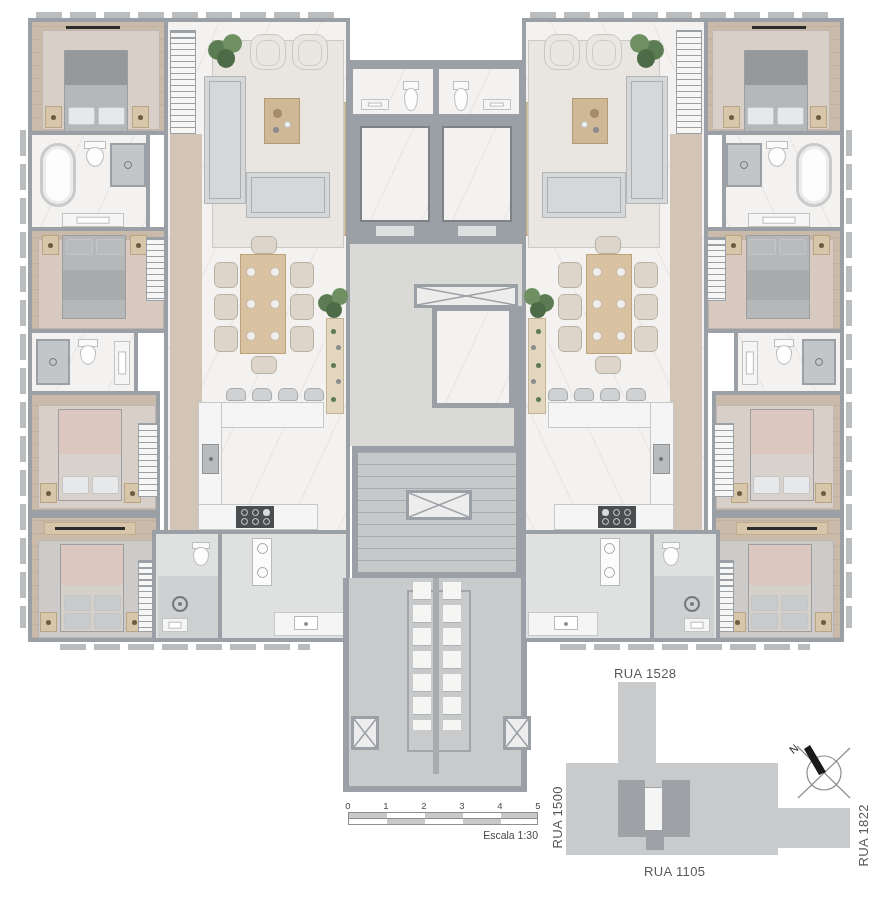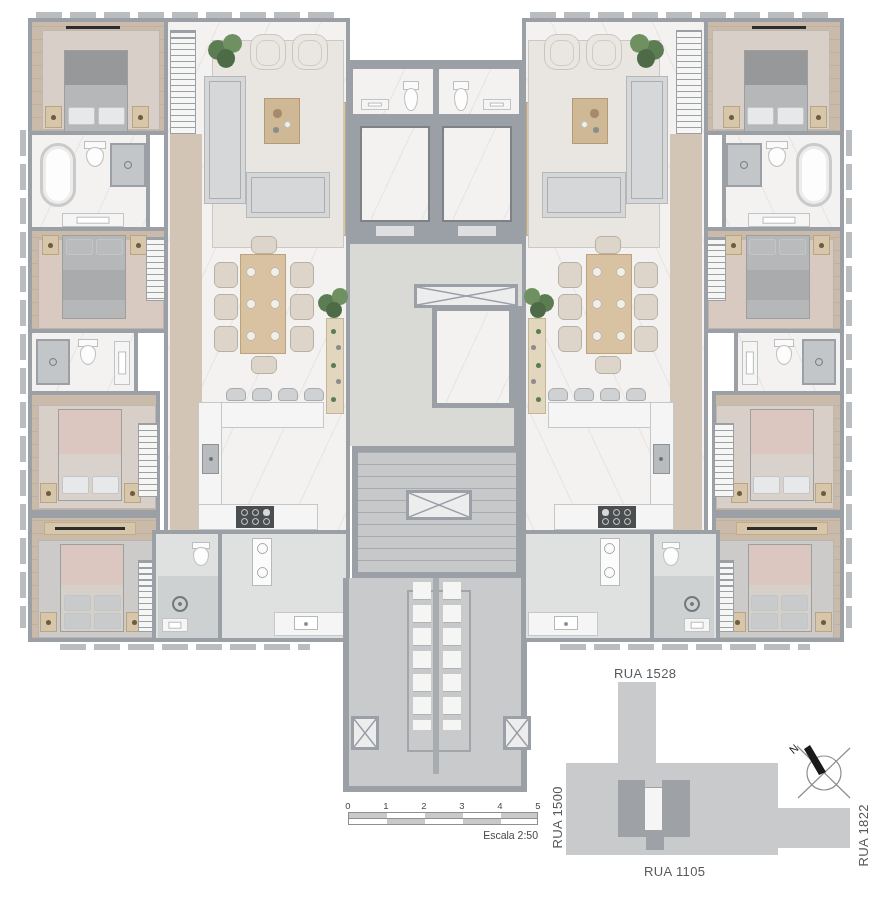--- a/index.html
+++ b/index.html
@@ -355,21 +355,21 @@
     <div class="scale-ticks">
         <span style="left: 0%;">0</span>
         <span style="left: 20%;">1</span>
         <span style="left: 40%;">2</span>
         <span style="left: 60%;">3</span>
         <span style="left: 80%;">4</span>
         <span style="left: 100%;">5</span>
       </div>
     <div class="scale-row top"></div>
     <div class="scale-row bot"></div>
-    <div class="scale-label">Escala 2:50</div>
+    <div class="scale-label">Escala 1:30</div>
   </div>
 
   <div class="abs" style="left:548px;top:658px;width:326px;height:234px">
     <div class="site-piece" style="left:70px;top:24px;width:38px;height:82px"></div>
     <div class="site-piece" style="left:18px;top:105px;width:212px;height:92px"></div>
     <div class="site-piece" style="left:230px;top:150px;width:72px;height:40px"></div>
     <div class="site-dark" style="left:70px;top:122px;width:72px;height:57px"></div>
     <div class="site-piece" style="left:97px;top:122px;width:17px;height:7px"></div>
     <div class="abs" style="left:97px;top:130px;width:17px;height:42px;background:#f5f5f5"></div>
     <div class="site-dark" style="left:98px;top:179px;width:18px;height:13px"></div>

